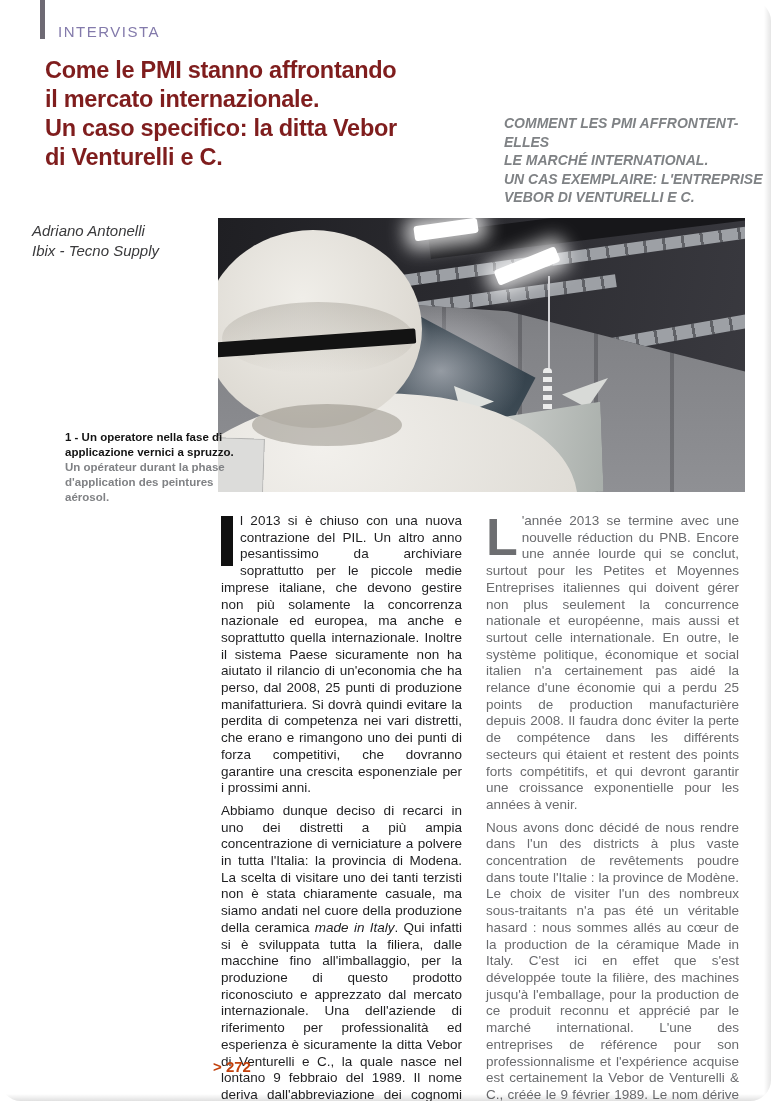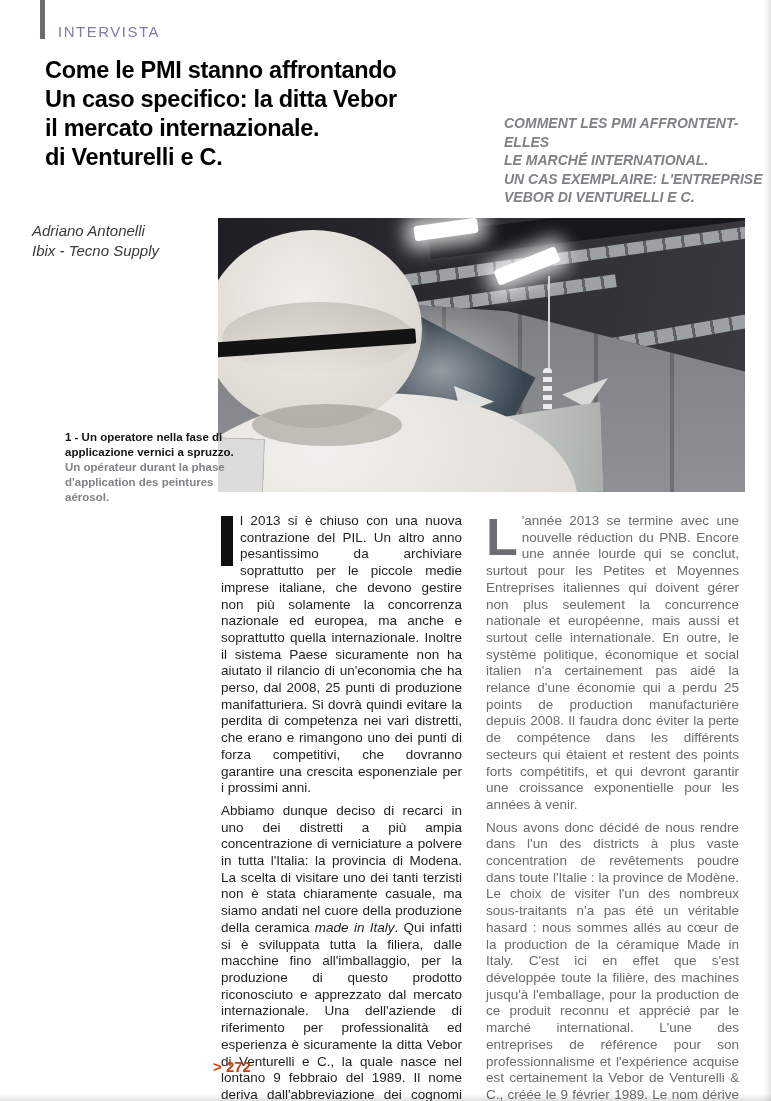--- a/index.html
+++ b/index.html
@@ -1,27 +1,27 @@
 <!DOCTYPE html>
 <html><head>
 <meta charset="utf-8">
 <style>
   html,body { margin:0; padding:0; background:#fff; }
   .page {
     position:relative; width:771px; height:1101px; background:#ffffff;
-    font-family:"Liberation Sans", sans-serif; overflow:hidden;
+    font-family:"Liberation Sans", sans-serif; overflow:hidden;border-radius:21px;
   }
 
   
   .kicker-bar { position:absolute; left:40px; top:0; width:5px; height:39px; background:#6e6a74; }
   .kicker { position:absolute; left:58px; top:23px; font-size:15px; letter-spacing:1.5px;
             color:#837aab; font-weight:400; }
 
   
-  .title { position:absolute; left:45px; top:56px; width:430px; color:#000000;
+  .title { position:absolute; left:45px; top:56px; width:430px; color:#7f1d1d;
            font-size:23.5px; line-height:29px; font-weight:700; letter-spacing:-0.3px; }
 
   
   .subtitle { position:absolute; left:480px; top:114px; width:275px; color:#7f8285;
               font-size:14px; line-height:18.5px; font-weight:700; font-style:italic;margin-left:24px; }
 
   
   .author { position:absolute; left:32px; top:221px; font-style:italic; font-size:15px;
             line-height:19.5px; color:#3a3a3c; }
 
@@ -107,22 +107,22 @@
 </head>
 <body>
 
 <div class="page">
 
   <div class="kicker-bar"></div>
   <div class="kicker">INTERVISTA</div>
 
   <div class="title">
     <div>Come le PMI stanno affrontando</div>
+    <div>il mercato internazionale.</div>
     <div>Un caso specifico: la ditta Vebor</div>
-    <div>il mercato internazionale.</div>
     <div>di Venturelli e C.</div>
   </div>
 
   <div class="subtitle">
     <div>COMMENT LES PMI AFFRONTENT-ELLES</div>
     <div>LE MARCHÉ INTERNATIONAL.</div>
     <div>UN CAS EXEMPLAIRE: L'ENTREPRISE</div>
     <div>VEBOR DI VENTURELLI E C.</div>
   </div>
 

